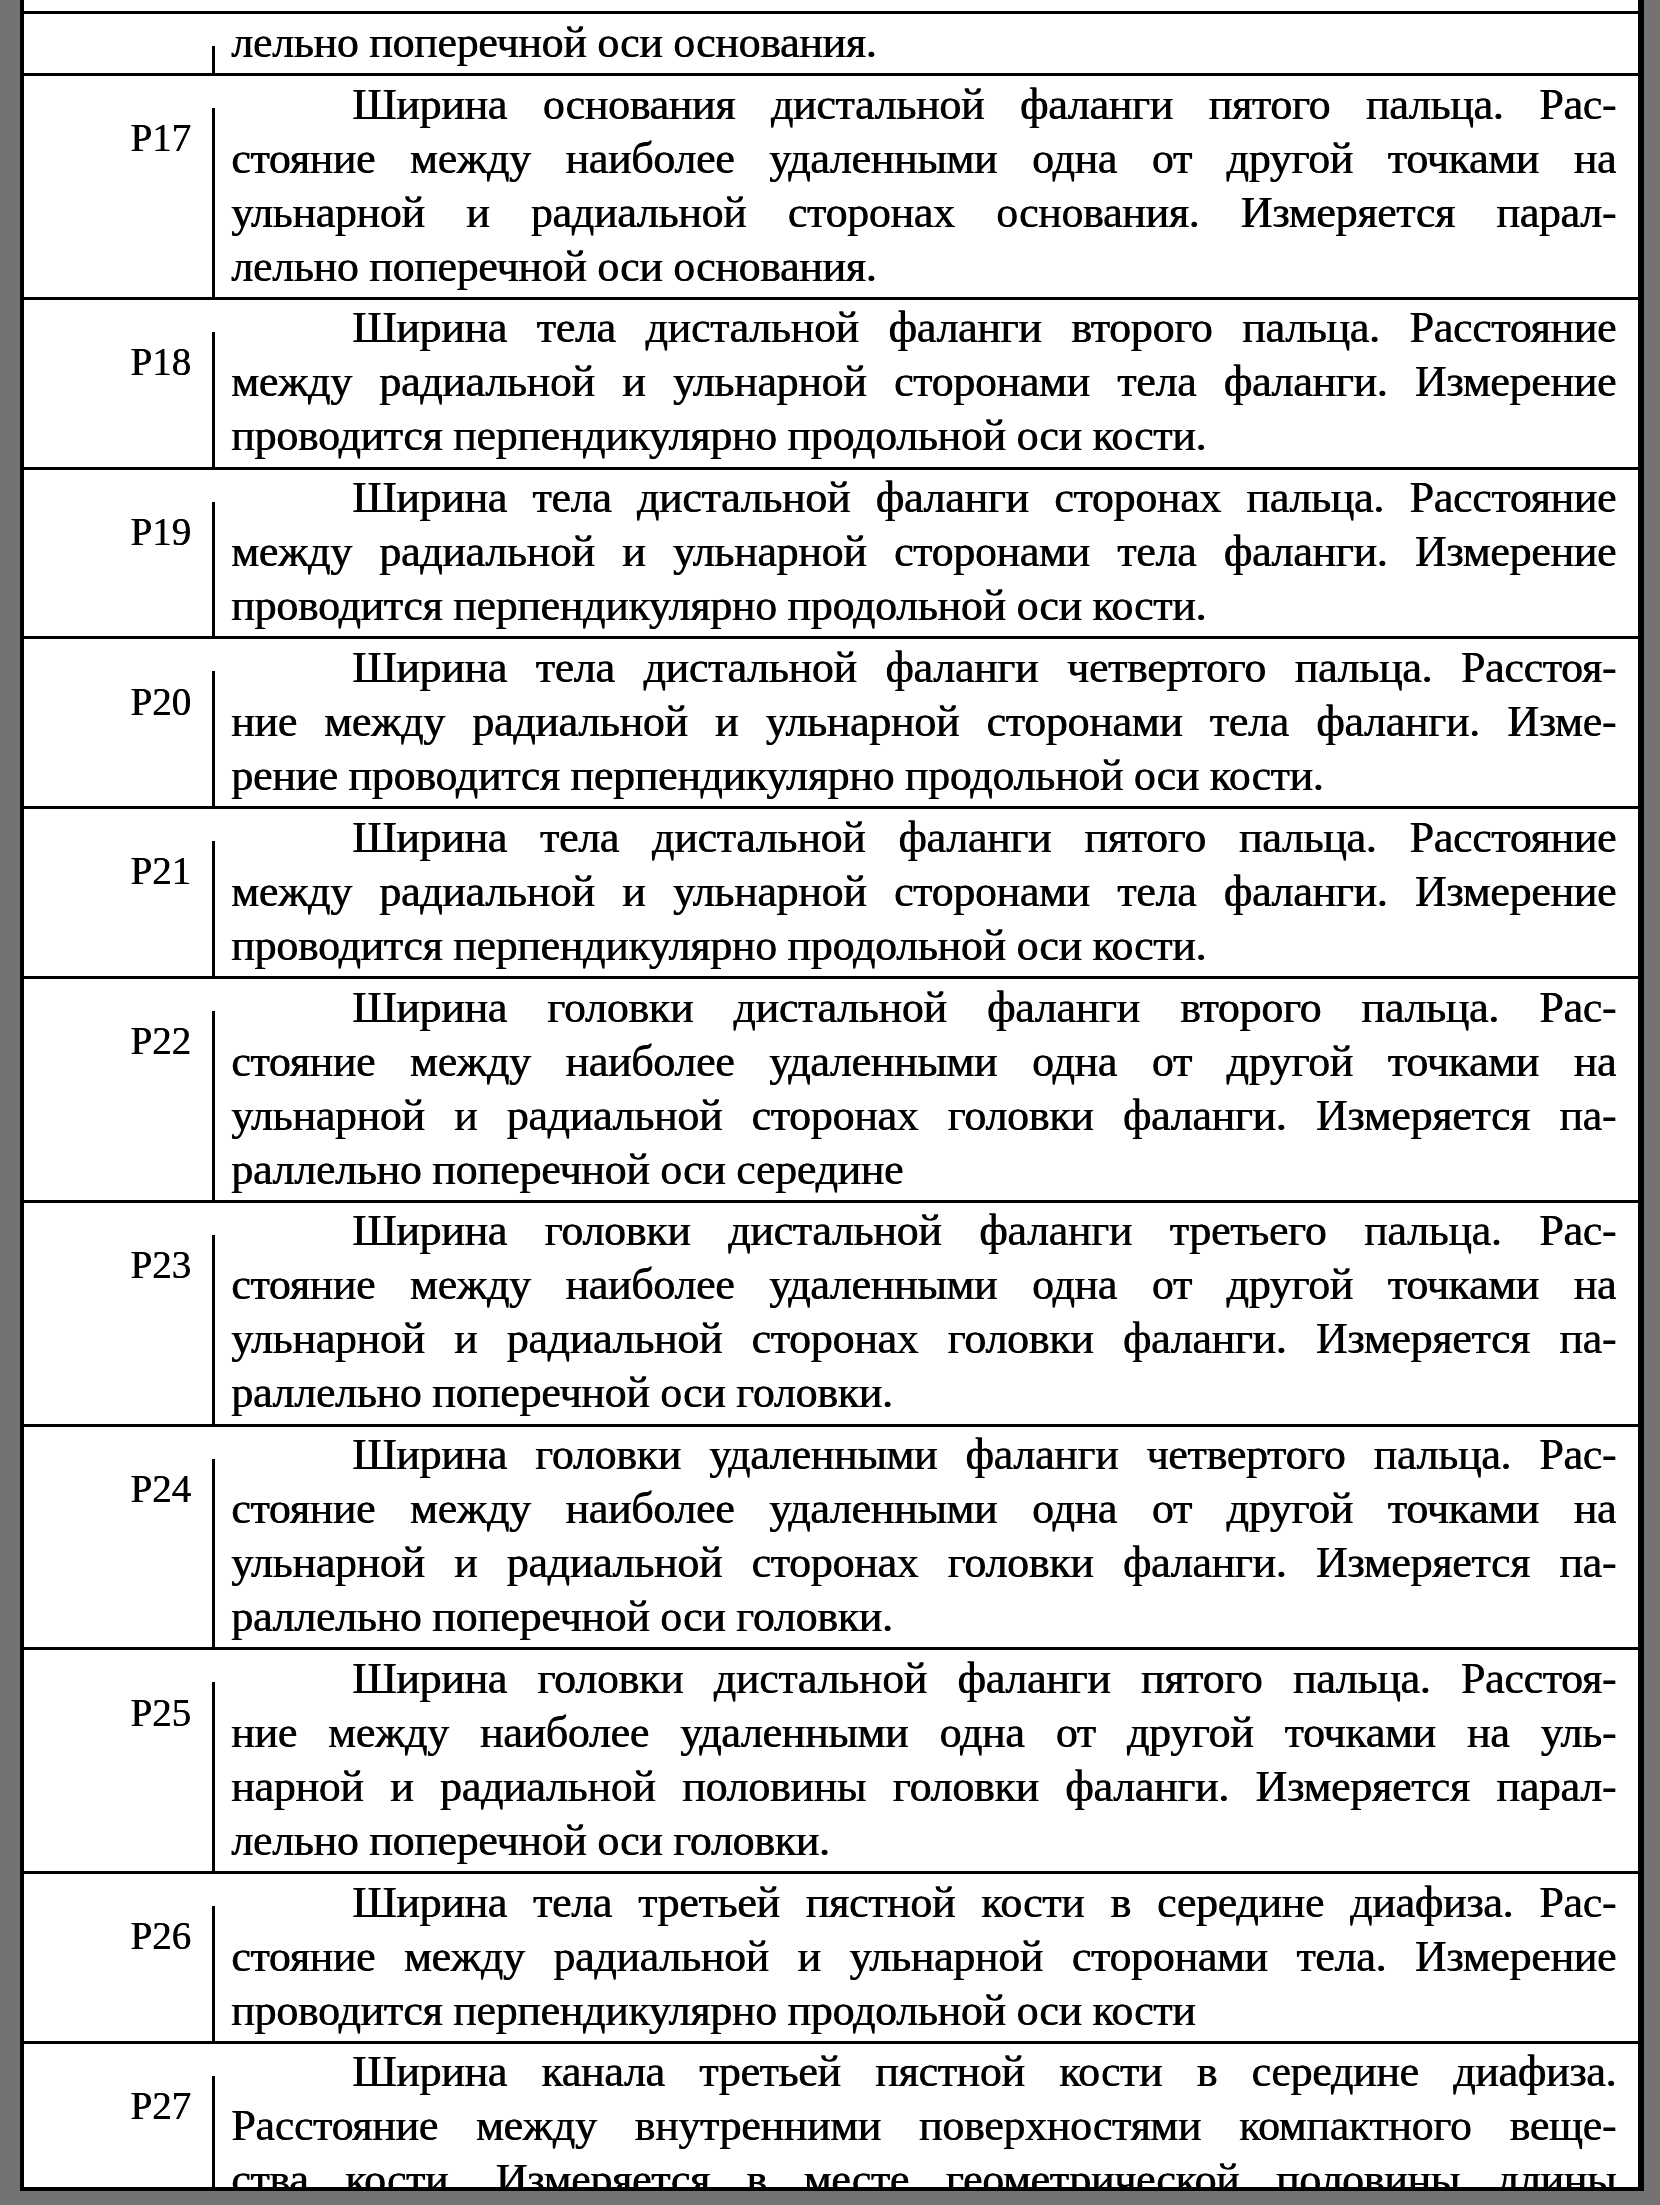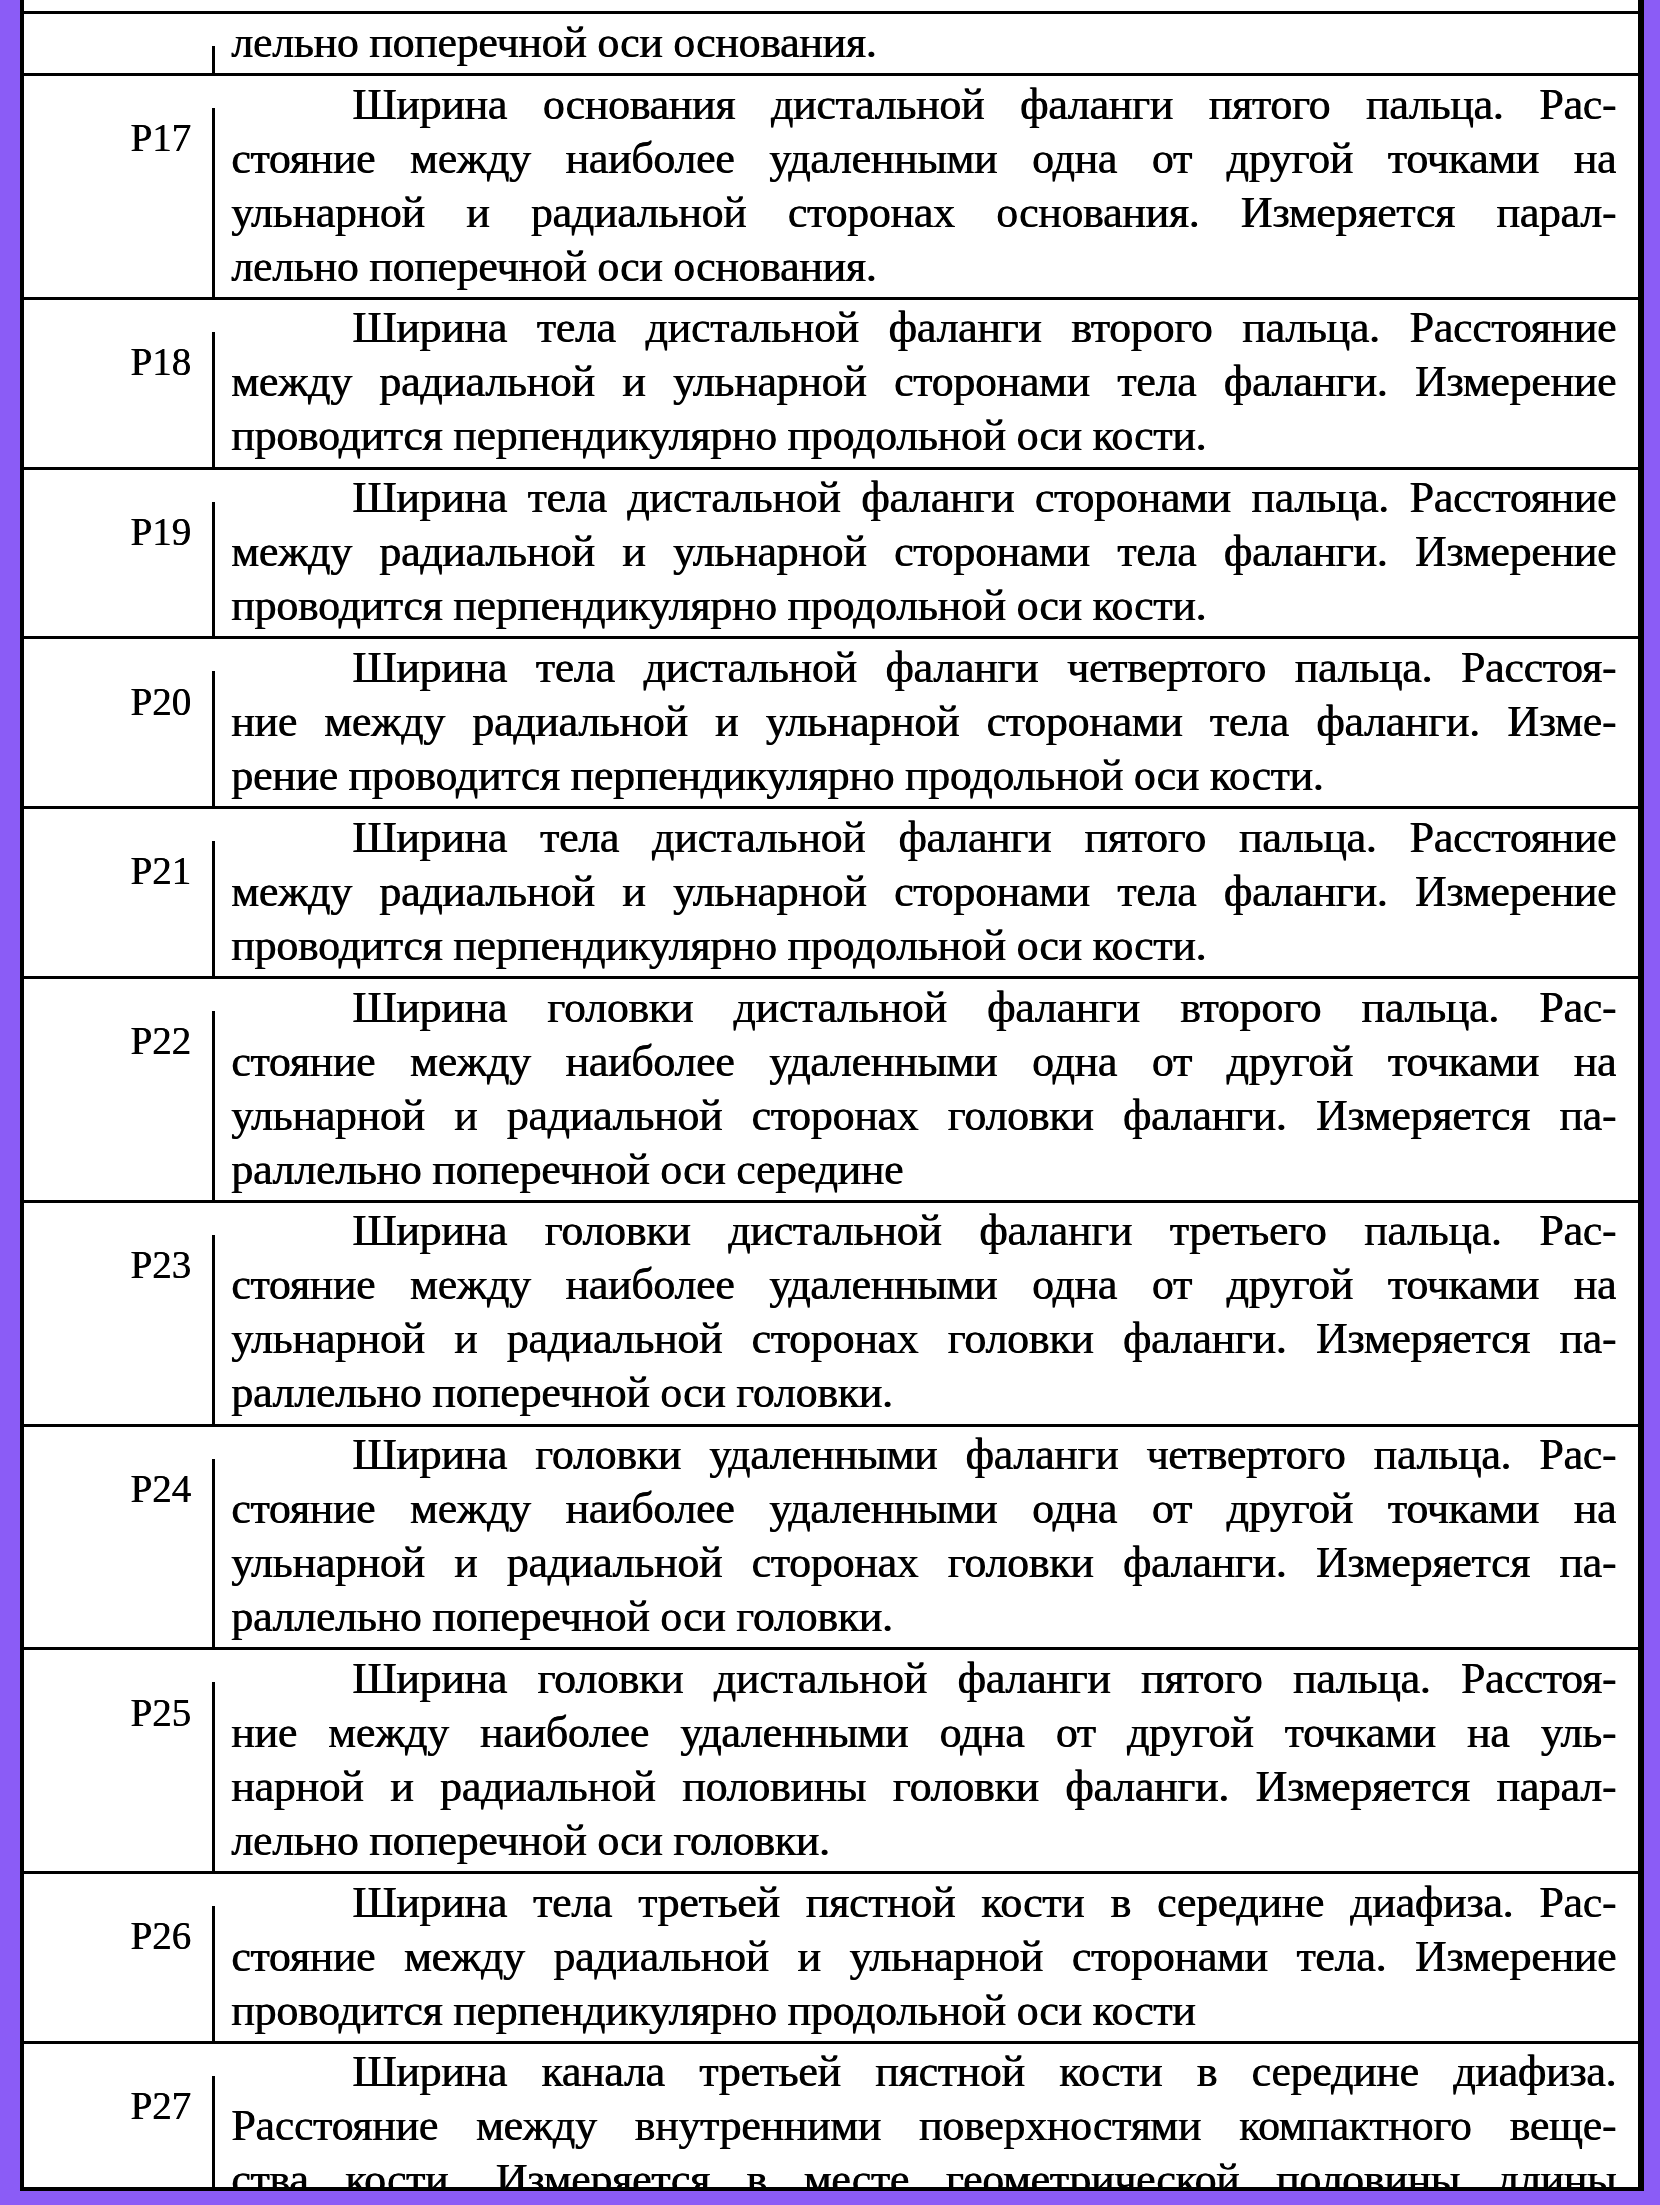--- a/index.html
+++ b/index.html
@@ -11,21 +11,21 @@
     width: 1660px;
     height: 2205px;
     position: relative;
     font-family: "Liberation Serif", "DejaVu Serif", serif;
     color: #000000;
     overflow: hidden;
   }
   .page {
     position: absolute;
     inset: 0;
-    background: #8b5cf6;
+    background: #737373;
   }
   
   .scan-table {
     position: absolute;
     left: 20px;
     top: 0;
     width: 1624px;
     height: 2191px;
     box-sizing: border-box;
     border-left: 4px solid #000;
@@ -101,21 +101,21 @@
           <div class="code-cell"><span>P18</span></div>
           <div class="desc-cell">
             <div class="line just indent">Ширина тела дистальной фаланги второго пальца. Расстояние</div>
             <div class="line just">между радиальной и ульнарной сторонами тела фаланги. Измерение</div>
             <div class="line lastline">проводится перпендикулярно продольной оси кости.</div>
           </div>
         </div>
         <div class="row">
           <div class="code-cell"><span>P19</span></div>
           <div class="desc-cell">
-            <div class="line just indent">Ширина тела дистальной фаланги сторонами пальца. Расстояние</div>
+            <div class="line just indent">Ширина тела дистальной фаланги сторонах пальца. Расстояние</div>
             <div class="line just">между радиальной и ульнарной сторонами тела фаланги. Измерение</div>
             <div class="line lastline">проводится перпендикулярно продольной оси кости.</div>
           </div>
         </div>
         <div class="row">
           <div class="code-cell"><span>P20</span></div>
           <div class="desc-cell">
             <div class="line just indent">Ширина тела дистальной фаланги четвертого пальца. Расстоя-</div>
             <div class="line just">ние между радиальной и ульнарной сторонами тела фаланги. Изме-</div>
             <div class="line lastline">рение проводится перпендикулярно продольной оси кости.</div>

